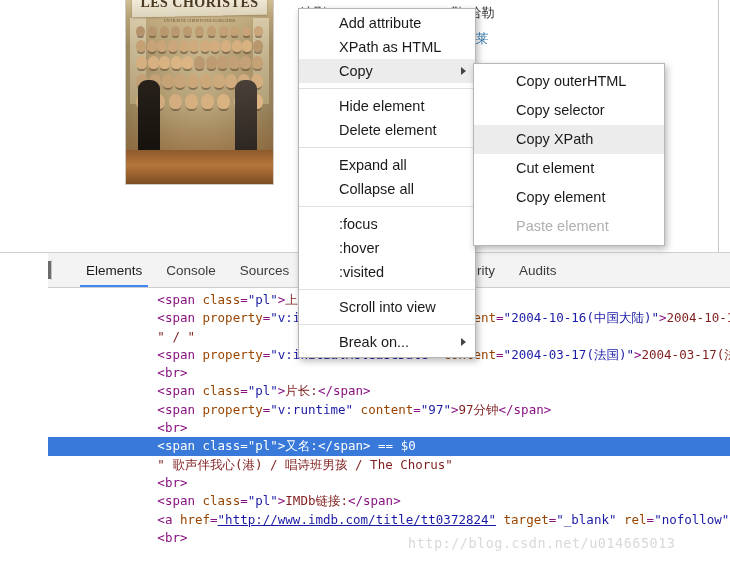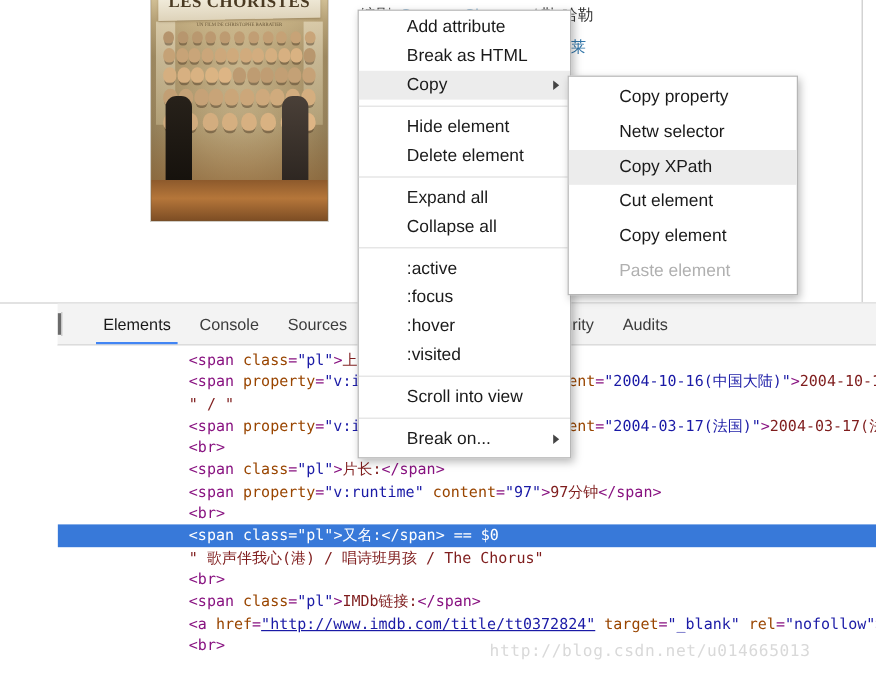--- a/index.html
+++ b/index.html
@@ -362,42 +362,41 @@
       <span class="lnk">奈尔</span>
       <span class="lnk-more"> / 更多...</span>
     </div>
   </div>
 
   <div id="page-right-border"></div>
 </div>
 
 <div id="ctx-menu">
     <div class="mi"><span>Add attribute</span></div>
-    <div class="mi"><span>Break as HTML</span></div>
+    <div class="mi"><span>XPath as HTML</span></div>
     <div class="mi hl"><span>Copy</span><span class="arrow"></span></div>
     <div class="sepline"></div>
     <div class="mi"><span>Hide element</span></div>
     <div class="mi"><span>Delete element</span></div>
     <div class="sepline"></div>
     <div class="mi"><span>Expand all</span></div>
     <div class="mi"><span>Collapse all</span></div>
     <div class="sepline"></div>
-    <div class="mi"><span>:active</span></div>
     <div class="mi"><span>:focus</span></div>
     <div class="mi"><span>:hover</span></div>
     <div class="mi"><span>:visited</span></div>
     <div class="sepline"></div>
     <div class="mi"><span>Scroll into view</span></div>
     <div class="sepline"></div>
     <div class="mi"><span>Break on...</span><span class="arrow"></span></div>
   </div>
 
 <div id="ctx-sub">
-    <div class="mi"><span>Copy property</span></div>
-    <div class="mi"><span>Netw selector</span></div>
+    <div class="mi"><span>Copy outerHTML</span></div>
+    <div class="mi"><span>Copy selector</span></div>
     <div class="mi hl"><span>Copy XPath</span></div>
     <div class="mi"><span>Cut element</span></div>
     <div class="mi"><span>Copy element</span></div>
     <div class="mi disabled"><span>Paste element</span></div>
   </div>
 
 <div id="devtools">
   <div id="dt-toolbar">
     <div class="edge-bar"></div>
     <div class="vdiv"></div>

